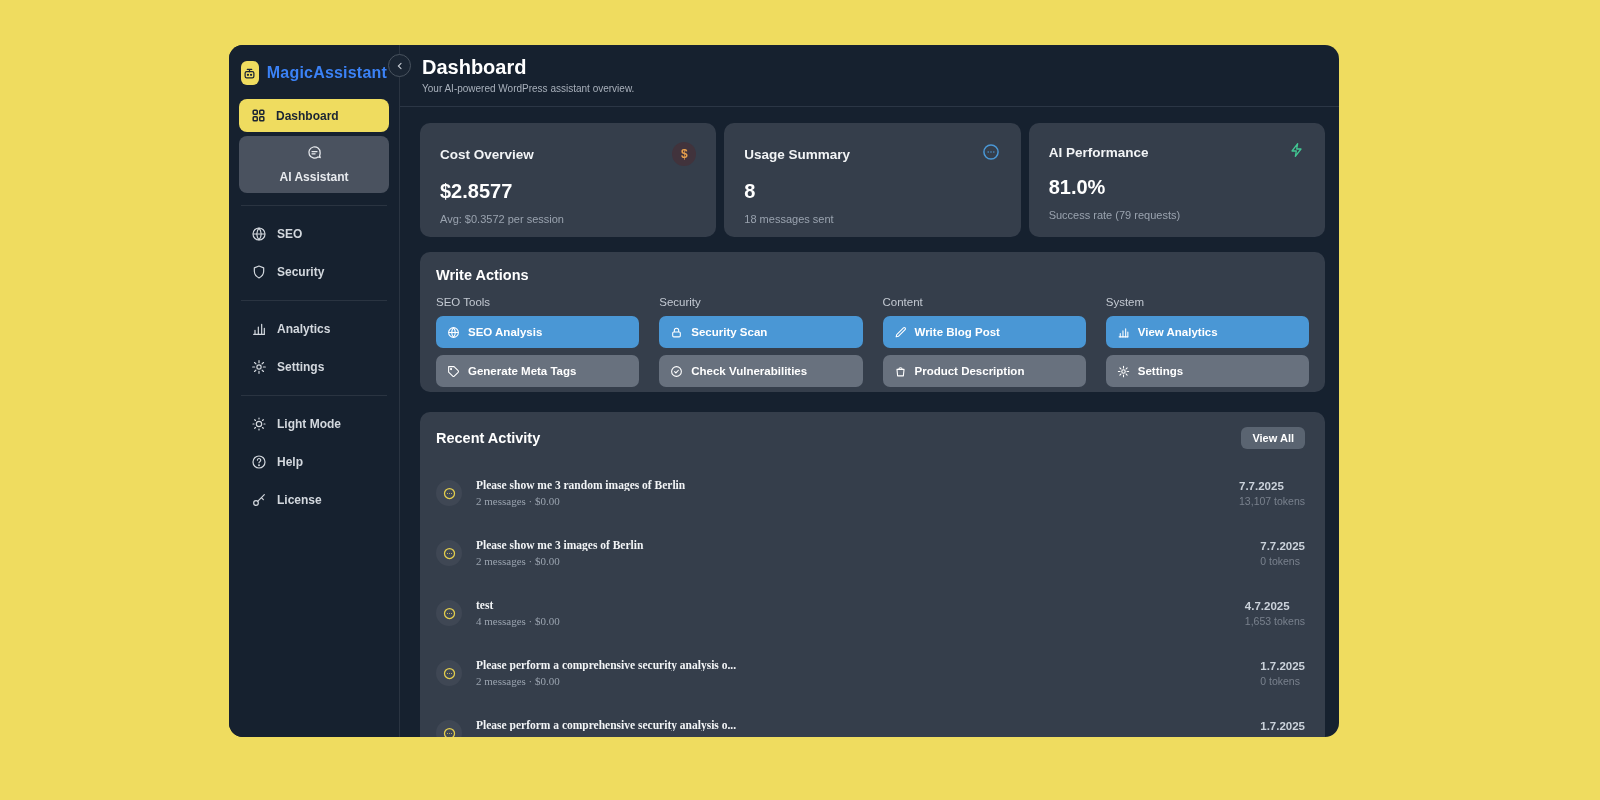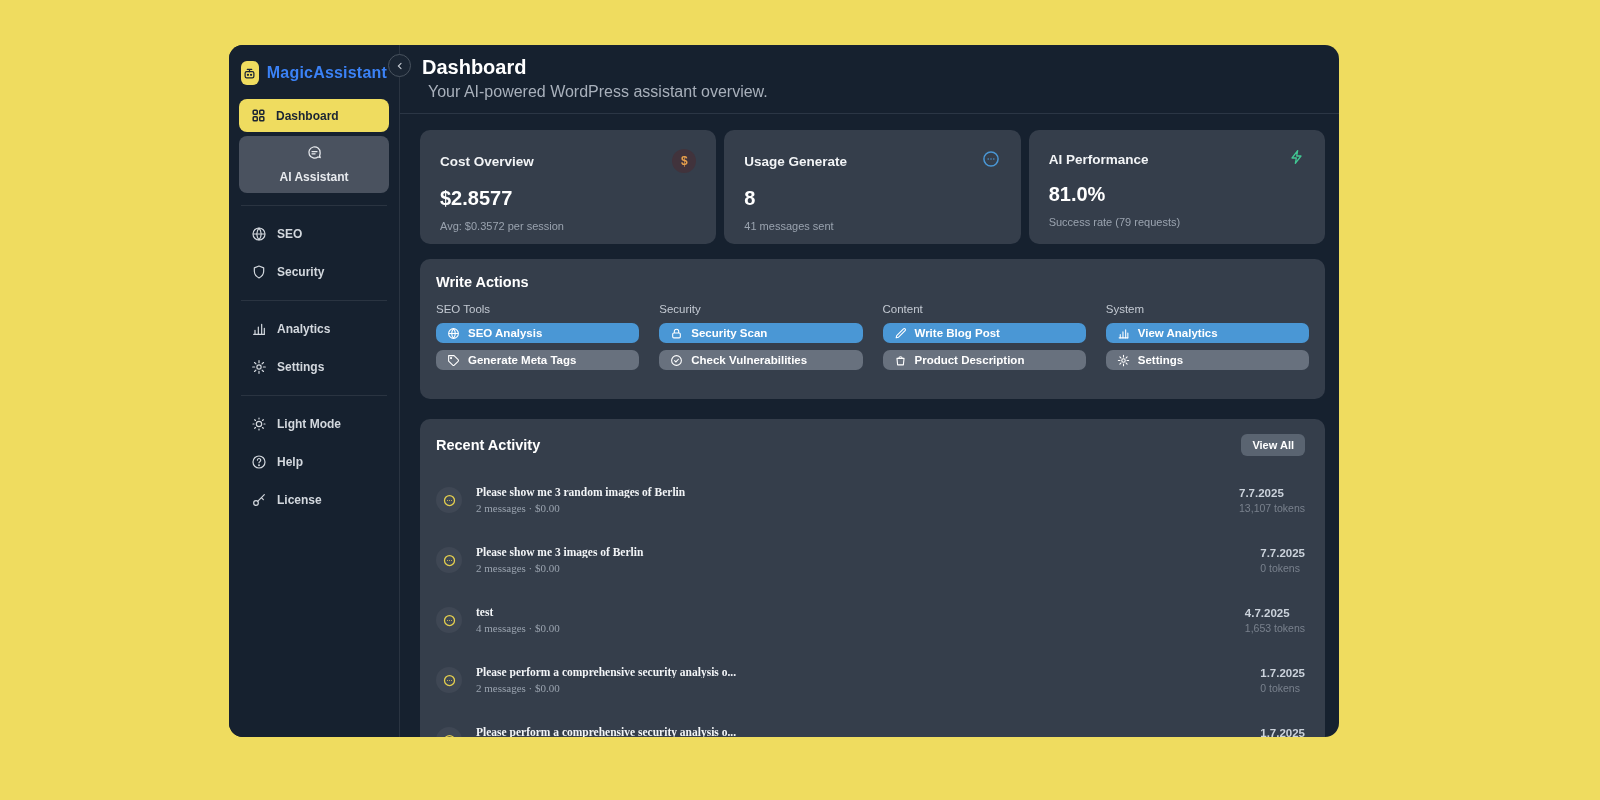--- a/index.html
+++ b/index.html
@@ -38,21 +38,21 @@
   .divider { border-top:1px solid #2A3441; margin:8px 2px 10px 2px; }
   
   .main { flex:1; display:flex; flex-direction:column; position:relative; min-width:0; }
   .header { position:relative; padding:11px 24px 12px 22px; border-bottom:1px solid #2B3645; }
   .back-btn {
     position:absolute; left:-12px; top:9px; width:23px; height:23px; border-radius:50%;
     background:#1A2533; border:1px solid #49535F; color:#C8CED6;
     display:flex; align-items:center; justify-content:center; cursor:pointer; z-index:3;
   }
   .page-title { color:#FFFFFF; font-size:20px; font-weight:bold; margin-bottom:4px; }
-  .page-subtitle { color:#A8B0BB; font-size:16px;margin-left:6px; }
+  .page-subtitle { color:#A8B0BB; font-size:10px; }
   .content { flex:1; padding:16px 14px 0 20px; overflow:hidden; }
   
   .stats-row { display:flex; gap:8px; margin-bottom:15px; }
   .stat-card { flex:1; background:#353E4B; border-radius:10px; padding:19px 20px; height:114px; }
   .stat-head { display:flex; align-items:center; justify-content:space-between; margin-bottom:14px; }
   .stat-title { color:#F2F4F6; font-size:13.5px; font-weight:bold; }
   .stat-value { color:#FFFFFF; font-size:20px; font-weight:bold; margin-bottom:10px; }
   .stat-sub { color:#9AA3AF; font-size:11px; }
   .icon-dollar {
     width:24px; height:24px; border-radius:50%; background:#41333C;
@@ -61,21 +61,21 @@
   }
   .icon-msg-circle { color:#4A97D5; }
   .icon-zap { color:#41C793; }
   
   .qa-card { background:#353E4B; border-radius:10px; padding:15px 16px; height:140px; margin-bottom:20px; }
   .qa-title { color:#FFFFFF; font-size:14.5px; font-weight:bold; margin-bottom:13px; }
   .qa-grid { display:grid; grid-template-columns:repeat(4,1fr); gap:20px; }
   .qa-group-label { color:#C3C9D2; font-size:11.5px; margin-bottom:8px; }
   .qa-btn {
     display:flex; align-items:center; gap:8px; width:100%;
-    height:20px; border:none; border-radius:7px; padding:0 11px; margin-bottom:7px;
+    height:32px; border:none; border-radius:7px; padding:0 11px; margin-bottom:7px;
     color:#FFFFFF; font-size:11.5px; font-weight:bold; cursor:pointer;
     font-family:"Liberation Sans", sans-serif;
   }
   .qa-btn.blue { background:#4A97D5; }
   .qa-btn.gray { background:#68717E; }
   
   .ra-card { background:#353E4B; border-radius:10px; padding:15px 20px 20px 16px; min-height:420px; }
   .ra-head { display:flex; align-items:center; justify-content:space-between; margin-bottom:14px; }
   .ra-title { color:#FFFFFF; font-size:14.5px; font-weight:bold; }
   .ra-viewall {
@@ -216,32 +216,32 @@
           <div class="stat-head">
             <span class="stat-title">Cost Overview</span>
             <span class="icon-dollar">$</span>
           </div>
           <div class="stat-value">$2.8577</div>
           <div class="stat-sub">Avg: $0.3572 per session</div>
         </div>
 
         <div class="stat-card">
           <div class="stat-head">
-            <span class="stat-title">Usage Generate</span>
+            <span class="stat-title">Usage Summary</span>
             <span class="icon-msg-circle">
               <svg width="20" height="20" viewBox="0 0 24 24" fill="none" stroke="currentColor" stroke-width="1.8">
                 <circle cx="12" cy="12" r="8.5"></circle>
                 <circle cx="8.6" cy="12" r="0.9" fill="currentColor" stroke="none"></circle>
                 <circle cx="12" cy="12" r="0.9" fill="currentColor" stroke="none"></circle>
                 <circle cx="15.4" cy="12" r="0.9" fill="currentColor" stroke="none"></circle>
               </svg>
             </span>
           </div>
           <div class="stat-value">8</div>
-          <div class="stat-sub">41 messages sent</div>
+          <div class="stat-sub">18 messages sent</div>
         </div>
 
         <div class="stat-card">
           <div class="stat-head">
             <span class="stat-title">AI Performance</span>
             <span class="icon-zap">
               <svg width="16" height="16" viewBox="0 0 24 24" fill="none" stroke="currentColor" stroke-width="1.9" stroke-linejoin="round">
                 <path d="M13 2.5L4.5 13.5H11l-1.5 8L18 10.5h-6.5z"></path>
               </svg>
             </span>

